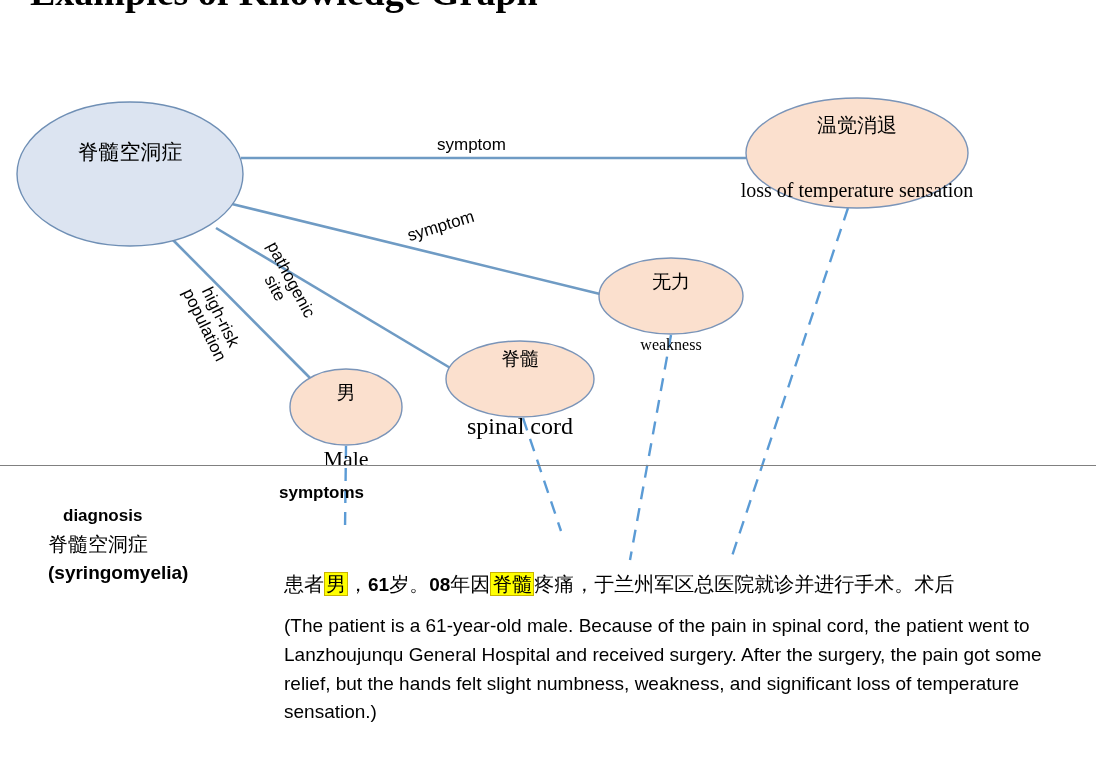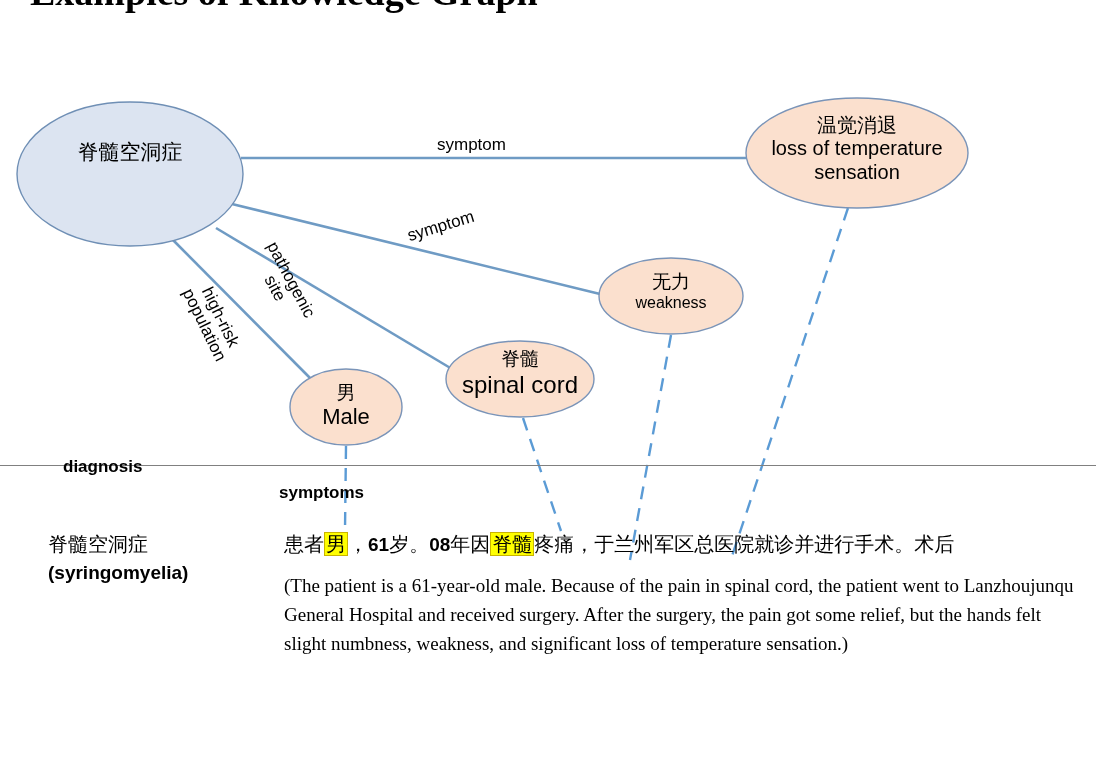--- a/index.html
+++ b/index.html
@@ -56,22 +56,23 @@
     line-height: 1.22;
     pointer-events: none;
   }
   .node-label .cn {
     display: block;
     font-family: "Liberation Serif", serif;
     white-space: nowrap;
   }
   .node-label .en {
     display: block;
-    font-family: Liberation Sans, sans-serif;
-    white-space: nowrap;
+    font-family: Liberation Serif, serif;
+    white-space: nowrap;
+    margin-top: 42px;
   }
 
   .nl-main { left: 18px; top: 140px; width: 224px; }
   .nl-main .cn { font-size: 21px; }
   .nl-main .en { font-size: 21px; }
 
   .nl-temp { left: 733px; top: 113px; width: 248px; }
   .nl-temp .cn { font-size: 20px; }
   .nl-temp .en { font-size: 20px; line-height: 1.18; white-space: normal; }
 
@@ -126,21 +127,21 @@
     height: 0;
     border-top: 1px solid #808080;
   }
   .col-head {
     position: absolute;
     font-size: 17px;
     font-weight: bold;
     font-family: "Liberation Sans", sans-serif;
     color: #000;
   }
-  .ch-diagnosis { left: 63px; top: 457px; }
+  .ch-diagnosis { left: 63px; top: 506px; }
   .ch-symptoms  { left: 279px; top: 483px; }
 
   .diag-cell {
     position: absolute;
     left: 48px;
     top: 530px;
     width: 220px;
     line-height: 1.45;
   }
   .diag-cell .cn {
@@ -159,35 +160,36 @@
     position: absolute;
     left: 284px;
     top: 528px;
     width: 800px;
   }
   .sym-cn {
     font-size: 20px;
     font-family: "Liberation Serif", serif;
     line-height: 1.62;
     white-space: nowrap;
+    margin-top: 40px;
   }
   .sym-cn .mark {
     background: #ffff00;
     border: 1px solid #c9b400;
     padding: 0 1px;
   }
   .sym-cn .num {
     font-family: "Liberation Sans", sans-serif;
     font-weight: bold;
     font-size: 19px;
   }
   .sym-en {
     margin-top: 11px;
     font-size: 19px;
-    font-family: Liberation Serif, serif;
+    font-family: Liberation Sans, sans-serif;
     line-height: 1.52;
     width: 800px;
   }
 </style>
 </head>
 <body>
 
 <div id="stage">
 
   <div class="title-clip">

